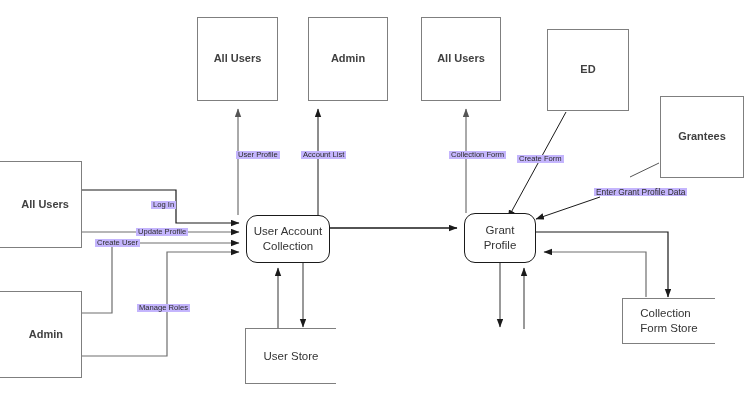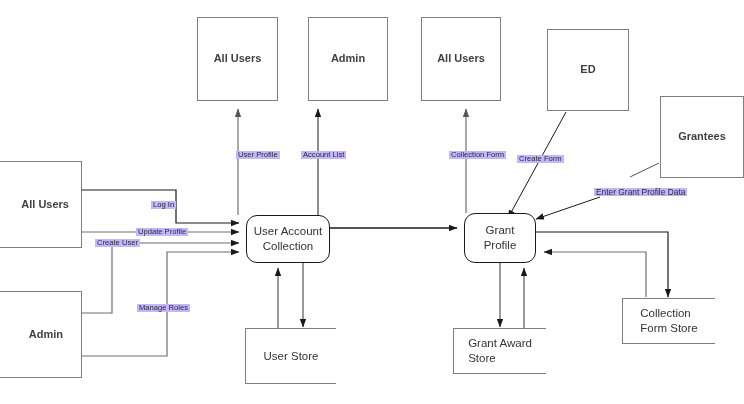--- a/index.html
+++ b/index.html
@@ -201,26 +201,20 @@
       <div>Profile</div>
     </div>
   </div>
 
   <div class="store-box" style="left:245px;top:328px;width:91px;height:56px;">
     <div>
       <div>User Store</div>
     </div>
   </div>
 
-  <div class="store-box" style="left:453px;top:328px;width:93px;height:46px;">
-    <div>
-      <div>Grant Award</div>
-      <div>Store</div>
-    </div>
-  </div>
 
   <div class="store-box" style="left:622px;top:298px;width:93px;height:46px;">
     <div>
       <div>Collection</div>
       <div>Form Store</div>
     </div>
   </div>
 
   <div class="flow-label" style="left:236px;top:151px;">User Profile</div>
 

